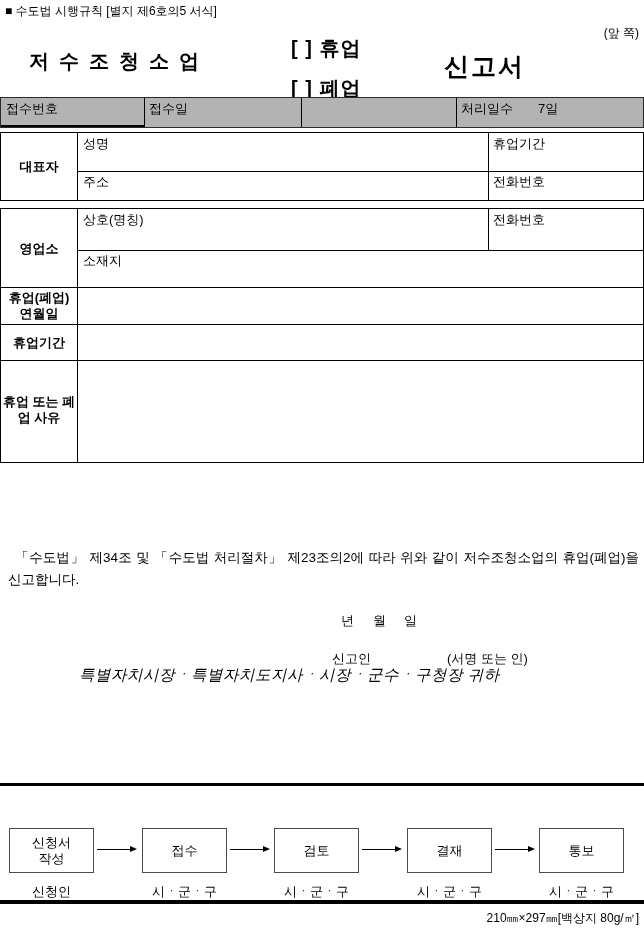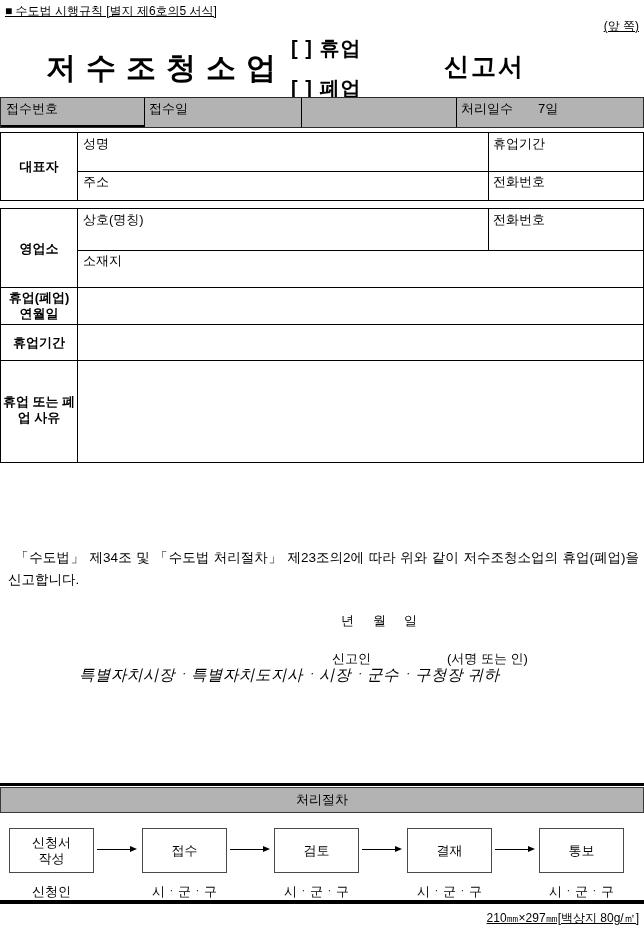--- a/index.html
+++ b/index.html
@@ -1,19 +1,19 @@
 <!DOCTYPE html>
 <html><head>
 <meta charset="utf-8">
 <style>
   html,body{margin:0;padding:0;background:#fff;}
   .page{position:relative;width:644px;height:931px;background:#ffffff;
         font-family:"Liberation Sans","DejaVu Sans",sans-serif;color:#000;overflow:hidden;}
   .abs{position:absolute;font-style:italic;}
-  .t12{position:absolute;font-size:12px;line-height:14px;text-decoration:underline;}
+  .t12{position:absolute;font-size:12px;line-height:14px;}
   .lbl{position:absolute;font-size:13px;line-height:15px;}
   .ctr{text-align:center;font-weight:bold;}
   .pre{white-space:pre-line;}
   .box{position:absolute;border:1px solid #000;box-sizing:border-box;}
   .vline{position:absolute;width:1px;background:#000;}
   .hline{position:absolute;height:1px;background:#000;}
   .thick{position:absolute;background:#000;}
   .grayrow{position:absolute;left:0;top:97px;width:644px;height:31px;
            border:1px solid #2b2b2b;box-sizing:border-box;}
   .graybar{position:absolute;left:0;top:787px;width:644px;height:26px;
@@ -31,23 +31,23 @@
   .hotspot{position:absolute;background:transparent;}
   .stmt{position:absolute;left:8px;top:547px;width:631px;font-size:13.5px;
         line-height:1.62;text-align:justify;text-indent:7px;}
 </style>
 </head>
 <body>
 
 <div class="page">
 
   <div class="t12" style="left:5px;top:4px">■ 수도법 시행규칙 [별지 제6호의5 서식]</div>
-  <div class="t12" style="right:5px;top:19px">(앞 쪽)</div>
+  <div class="t12" style="right:5px;top:26px">(앞 쪽)</div>
 
-  <div class="title-big" style="left:46px;top:48px;font-size:30px;letter-spacing:10px">저수조청소업</div>
+  <div class="title-big" style="left:29px;top:48px;font-size:20px;letter-spacing:10px">저수조청소업</div>
   <div class="title-big" style="left:291px;top:35px;font-size:20px;letter-spacing:1px">[ ] 휴업</div>
   <div class="title-big" style="left:291px;top:75px;font-size:20px;letter-spacing:1px">[ ] 폐업</div>
   <div class="title-big" style="left:444px;top:50px;font-size:25px;letter-spacing:2px">신고서</div>
 
   <div class="grayrow gray-fill" style="background: rgb(179, 179, 179);">
     <div class="vline" style="left:143px;top:0;height:29px"></div>
     <div class="vline" style="left:300px;top:0;height:29px"></div>
     <div class="vline" style="left:455px;top:0;height:29px"></div>
     <div class="lbl" style="left:5px;top:3px">접수번호</div>
     <div class="lbl" style="left:148px;top:3px">접수일</div>
@@ -102,23 +102,20 @@
   <div class="lbl" style="left:341px;top:613px">년</div>
   <div class="lbl" style="left:373px;top:613px">월</div>
   <div class="lbl" style="left:404px;top:613px">일</div>
 
   <div class="lbl" style="left:332px;top:651px">신고인</div>
   <div class="lbl" style="left:447px;top:651px">(서명 또는 인)</div>
 
   <div class="abs" style="left:79px;top:665px;font-size:15.5px;letter-spacing:0.5px">특별자치시장ㆍ특별자치도지사ㆍ시장ㆍ군수ㆍ구청장 귀하</div>
 
   <div class="thick" style="left:0;top:783px;width:644px;height:3px"></div>
-  <div class="graybar gray-fill" style="background: rgb(179, 179, 179);">
-    <span>처리절차</span>
-  </div>
 
   <div class="stepbox pre" style="left:9px"><span>신청서
 작성</span></div>
   <div class="stepbox" style="left:142px">
       <span>접수</span>
     </div>
   <div class="stepbox" style="left:274px">
       <span>검토</span>
     </div>
   <div class="stepbox" style="left:407px">

